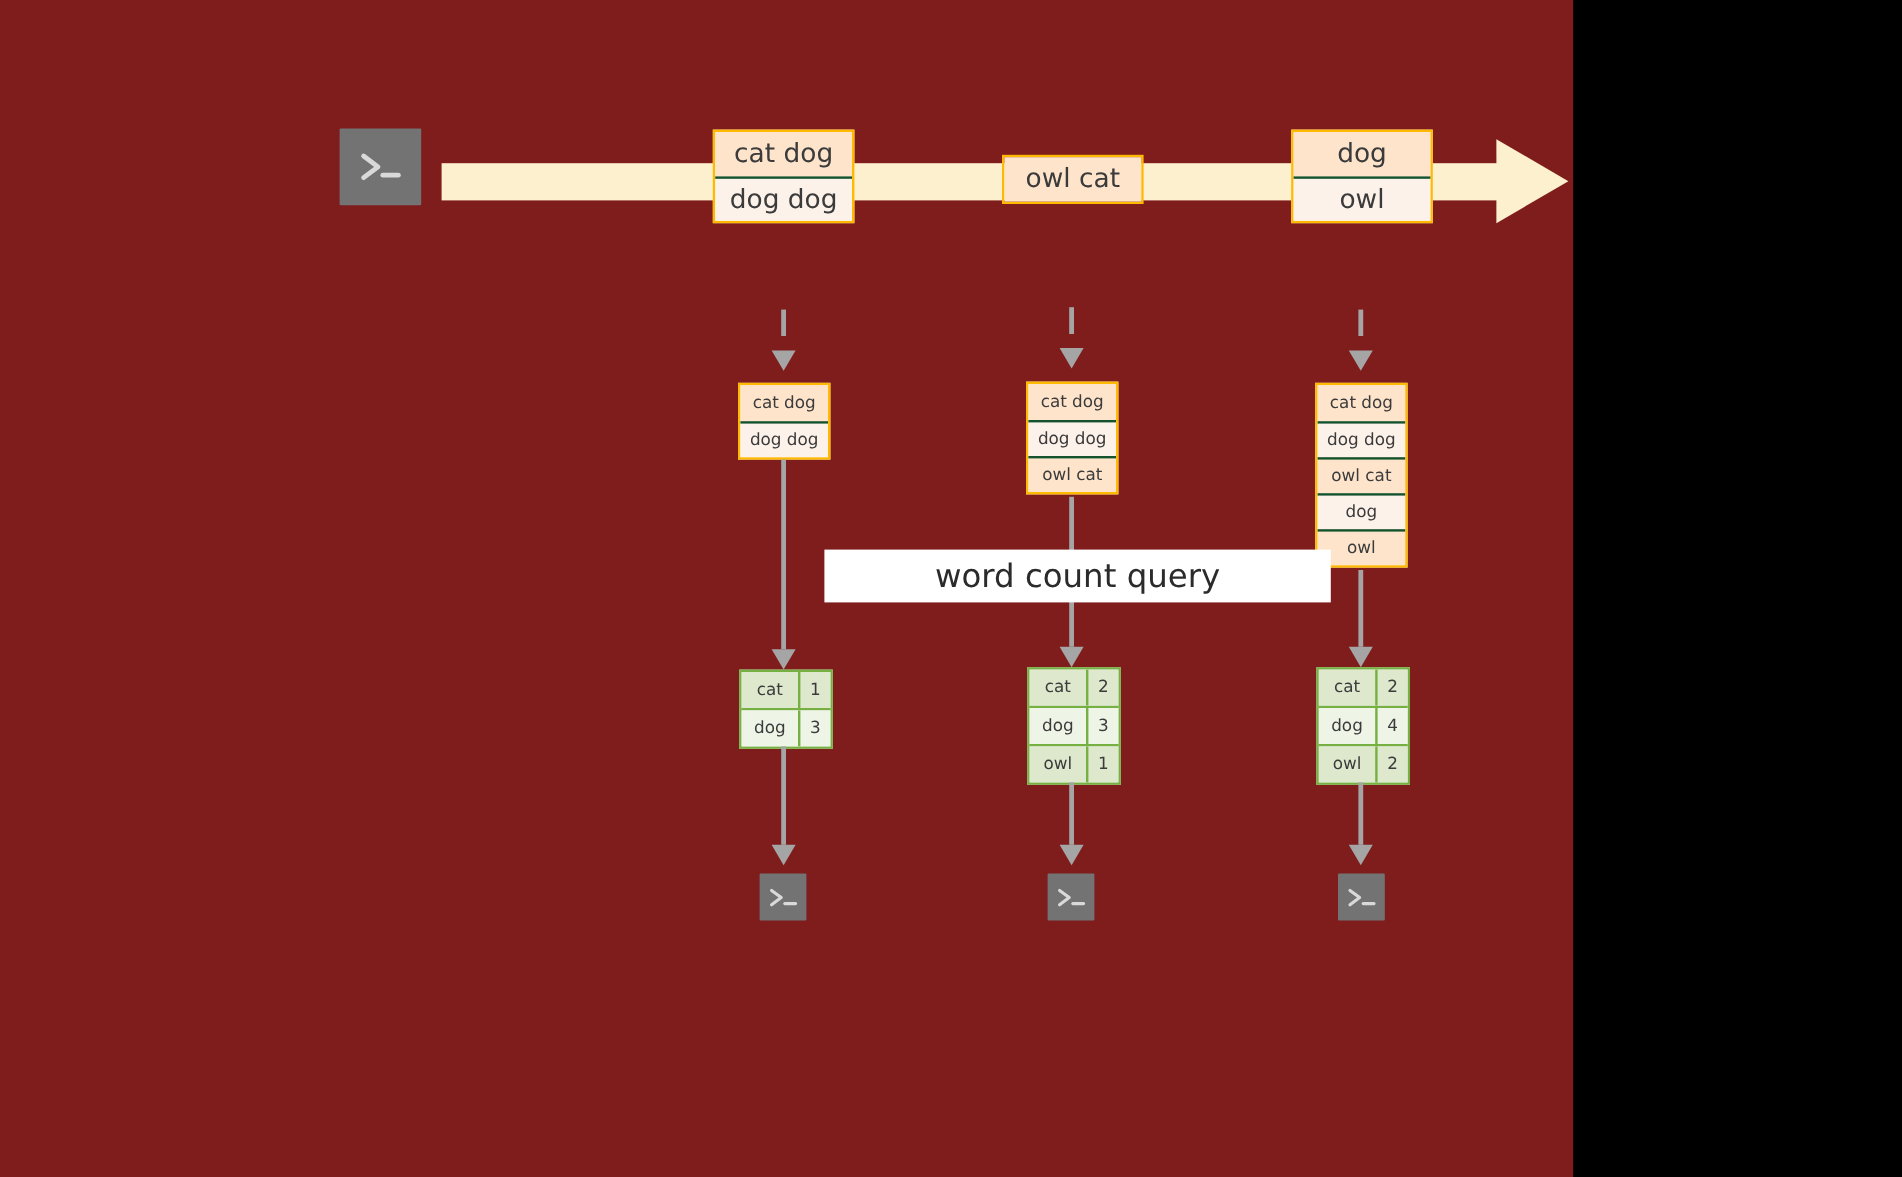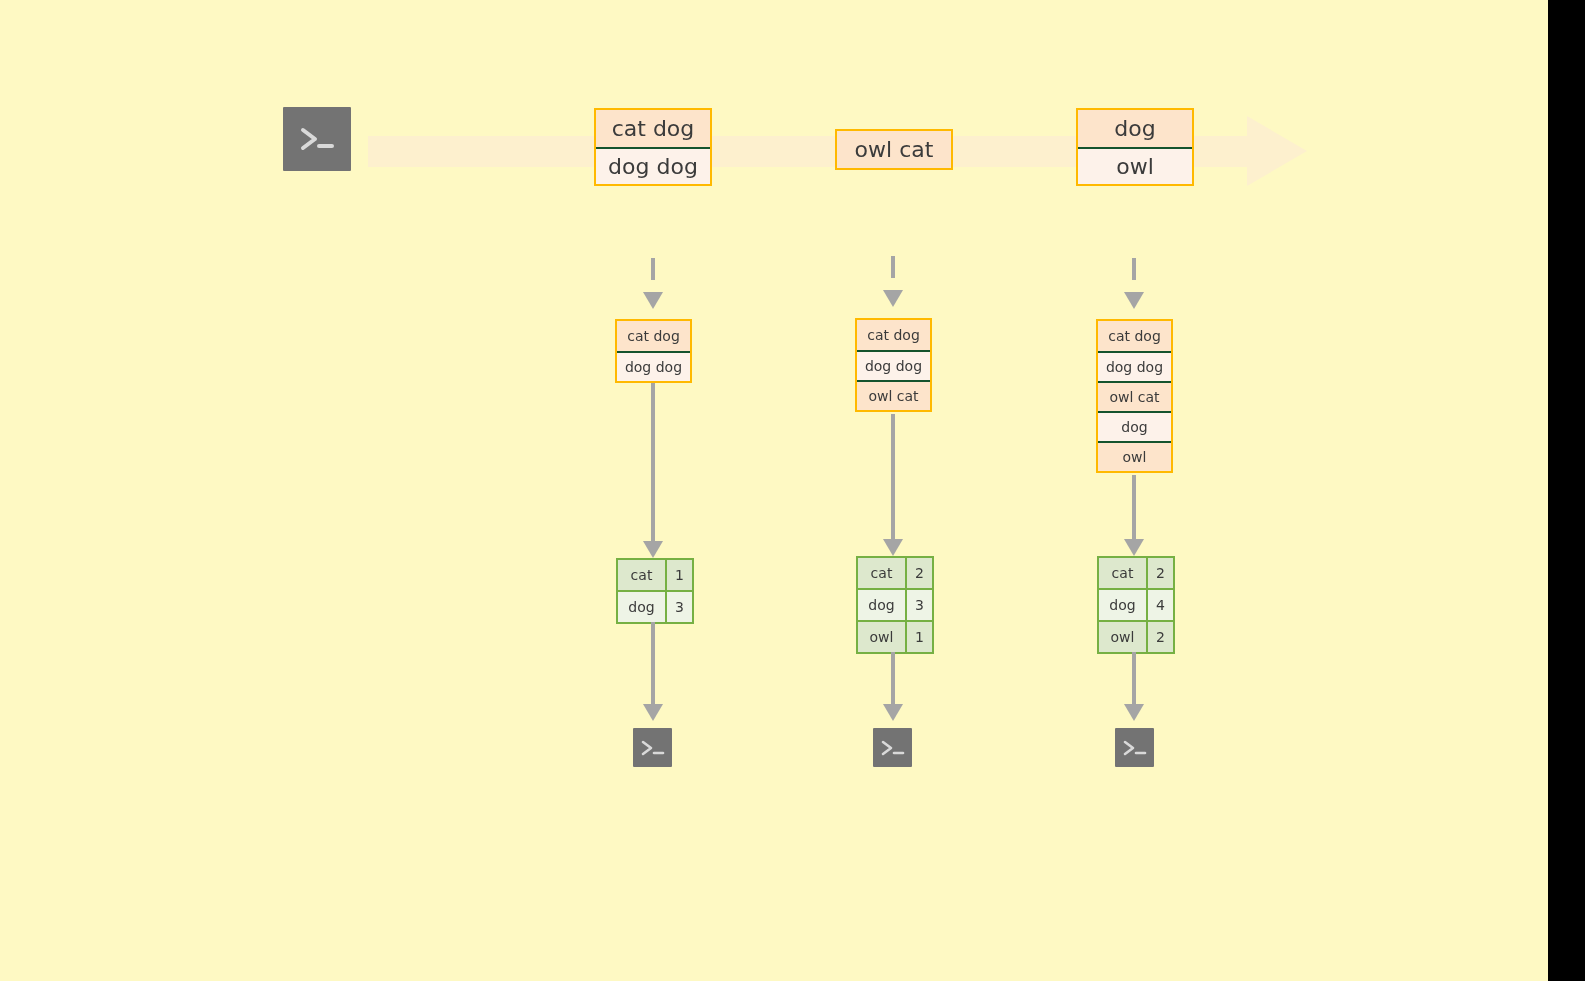--- a/index.html
+++ b/index.html
@@ -2,23 +2,23 @@
 <html><head>
 <meta charset="utf-8">
 <style>
   html, body {
     margin: 0;
     padding: 0;
     background: #000000;
   }
   #canvas {
     position: relative;
-    width: 1548px;
+    width: 1311px;
     height: 981px;
-    background: #fef9c3;
+    background: #7f1d1d;
     font-family: "DejaVu Sans", "Liberation Sans", sans-serif;
     overflow: hidden;
   }
 
   
   .stream-band {
     position: absolute;
     left: 368px;
     top: 136px;
     width: 880px;
@@ -316,14 +316,15 @@
   <div class="term term-small term-s3">
     <div class="term-hatch"></div>
     <div class="term-glyph">
       <svg width="30" height="20" viewBox="0 0 30 20">
         <path d="M5 4 L13 10 L5 16" fill="none" stroke="#d9d9d9" stroke-width="2.6" stroke-linecap="round" stroke-linejoin="round"></path>
         <line x1="16" y1="15" x2="25" y2="15" stroke="#d9d9d9" stroke-width="2.6" stroke-linecap="round"></line>
       </svg>
     </div>
   </div>
 
+  <div class="query-label">word count query</div>
 
 </div>
 
 </body></html>

